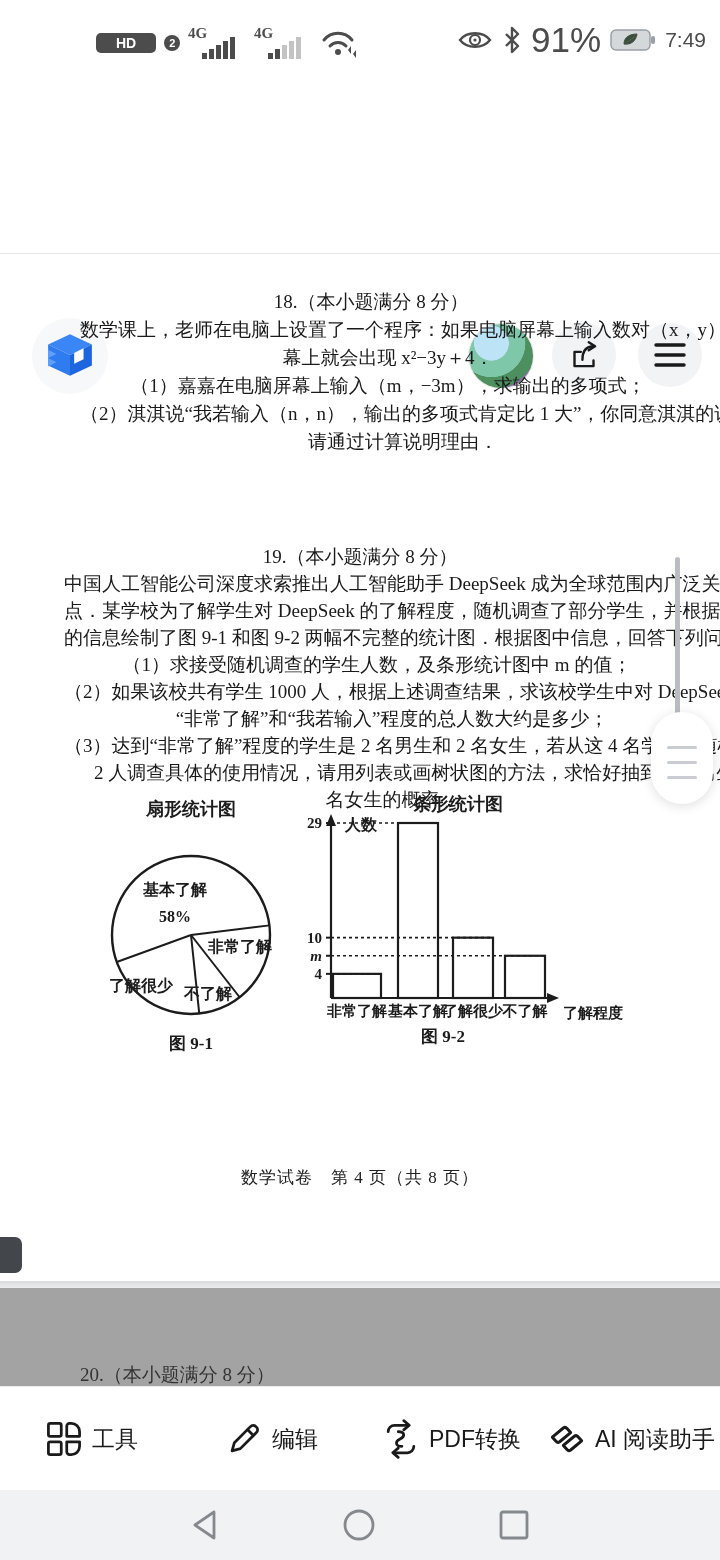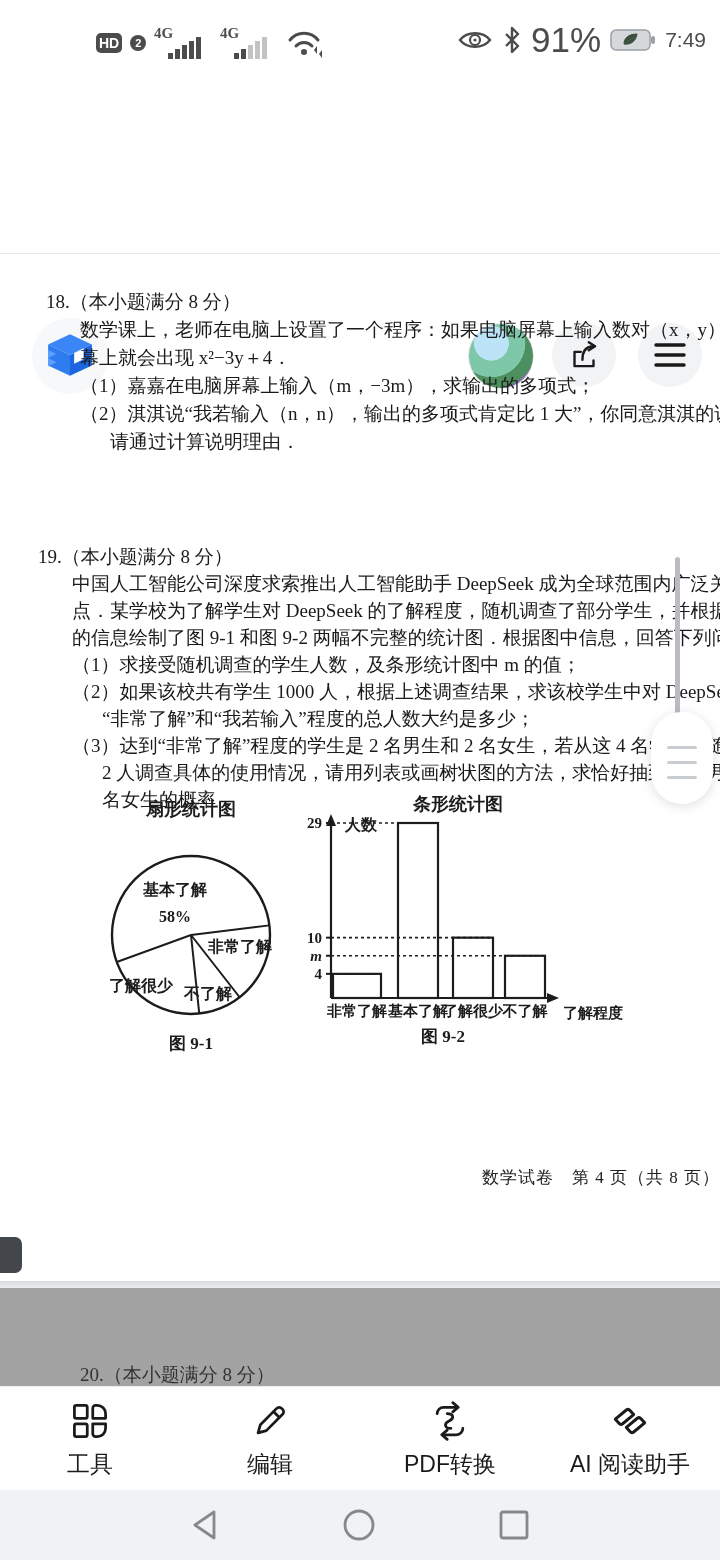--- a/index.html
+++ b/index.html
@@ -3,21 +3,21 @@
 <meta charset="utf-8">
 <style>
   html,body{margin:0;padding:0;}
   body{width:720px;height:1560px;position:relative;background:#fff;
        font-family:"Liberation Sans",sans-serif;overflow:hidden;}
   .abs{position:absolute;}
   
   .statusbar{left:0;top:0;width:720px;height:76px;background:#fff;}
   .sb-left{left:96px;top:24px;display:flex;align-items:center;gap:8px;}
   .hd-badge{background:#4c4c4c;color:#fff;font-weight:bold;font-size:14px;
-            border-radius:5px;padding:2px 3px;line-height:16px;}
+            border-radius:5px;padding:2px 20px;line-height:16px;}
   .sim-circle{background:#4c4c4c;color:#fff;font-size:11px;width:16px;height:16px;
               border-radius:50%;display:flex;align-items:center;justify-content:center;font-weight:bold;}
   .sb-right{right:14px;top:20px;display:flex;align-items:center;gap:9px;color:#4c4c4c;}
   .sb-pct{font-size:35px;color:#4c4c4c;}
   .sb-time{font-size:21px;color:#4c4c4c;}
   
   .titlebar{left:0;top:76px;width:720px;height:76px;background:#fff;}
   .page-title{left:0;top:92px;width:720px;text-align:center;font-size:33px;font-weight:bold;color:#111;}
   .capsule{left:516px;top:86px;width:188px;height:56px;background:#fff;border:1px solid #e4e4e4;
            border-radius:28px;display:flex;align-items:center;box-shadow:0 1px 3px rgba(0,0,0,.04);}
@@ -31,43 +31,43 @@
   .logo-wrap{left:32px;top:166px;width:76px;height:76px;border-radius:50%;background:#f7f8fa;
              display:flex;align-items:center;justify-content:center;}
   .avatar{left:468px;top:171px;width:64px;height:64px;border-radius:50%;
           background:radial-gradient(circle at 35% 30%,#bde3f7 0 28%,#7ec8a9 29% 55%,#4d8f5f 56% 75%,#8e6db0 76% 100%);
           border:1px solid #e8e8e8;}
   .round-btn{width:64px;height:64px;border-radius:50%;background:#f2f3f5;
              display:flex;align-items:center;justify-content:center;}
   .sep-line{left:0;top:253px;width:720px;height:1px;background:#e6e6e6;}
   
   .doc{color:#1a1a1a;font-family:"Liberation Serif","DejaVu Serif",serif;}
-  .doc .line{font-size:19px;line-height:28px;white-space:nowrap;}
+  .doc .line{font-size:19px;line-height:28px;white-space:nowrap;text-align:center;}
   .q18{left:46px;top:288px;width:650px;}
-  .q19{left:38px;top:543px;width:660px;}
+  .q19{left:30px;top:543px;width:660px;}
   .q19 .line{line-height:27px;}
   .ind0{padding-left:0;}
   .ind1{padding-left:34px;}
   .ind2{padding-left:64px;}
-  .doc-footer{left:0;top:1166px;width:720px;text-align:right;font-size:17px;
+  .doc-footer{left:0;top:1166px;width:720px;text-align:center;font-size:17px;
               font-family:"Liberation Serif","DejaVu Serif",serif;color:#222;letter-spacing:1px;}
   .page-gap{left:0;top:1281px;width:720px;height:7px;background:linear-gradient(#d9dbdd,#ececee);}
   .page2{left:0;top:1288px;width:720px;height:98px;background:#a3a3a3;}
   .next-line{left:80px;top:1362px;width:600px;height:24px;overflow:hidden;font-size:19px;
              font-family:"Liberation Serif","DejaVu Serif",serif;color:#333;}
   
   .scrollbar{left:675px;top:557px;width:5px;height:186px;border-radius:3px;background:#b9bdc2;}
   .scroll-pill{left:651px;top:712px;width:62px;height:92px;border-radius:31px;background:#fff;
                box-shadow:0 2px 12px rgba(0,0,0,.13);}
   .scroll-pill i{position:absolute;left:16px;width:30px;height:3px;background:#c9cdd2;border-radius:2px;}
   .dark-tab{left:0;top:1237px;width:22px;height:36px;background:#43474b;border-radius:0 7px 7px 0;}
   
   .bottombar{left:0;top:1386px;width:720px;height:104px;background:#fff;border-top:1px solid #ededed;
              display:flex;}
-  .tb-item{flex:1;display:flex;flex-direction:column;align-items:center;justify-content:center;gap:6px;}
+  .tb-item{flex:1;display:flex;flex-direction:row;align-items:center;justify-content:center;gap:6px;}
   .tb-item .lbl{font-size:23px;color:#1a1a1a;}
   
   .andnav{left:0;top:1490px;width:720px;height:70px;background:#f1f2f4;
           display:flex;align-items:center;justify-content:space-between;padding:0 190px;box-sizing:border-box;}
   svg{display:block;}
   text{font-family:"Liberation Serif","DejaVu Serif",serif;}
 </style>
 </head>
 <body>
 

